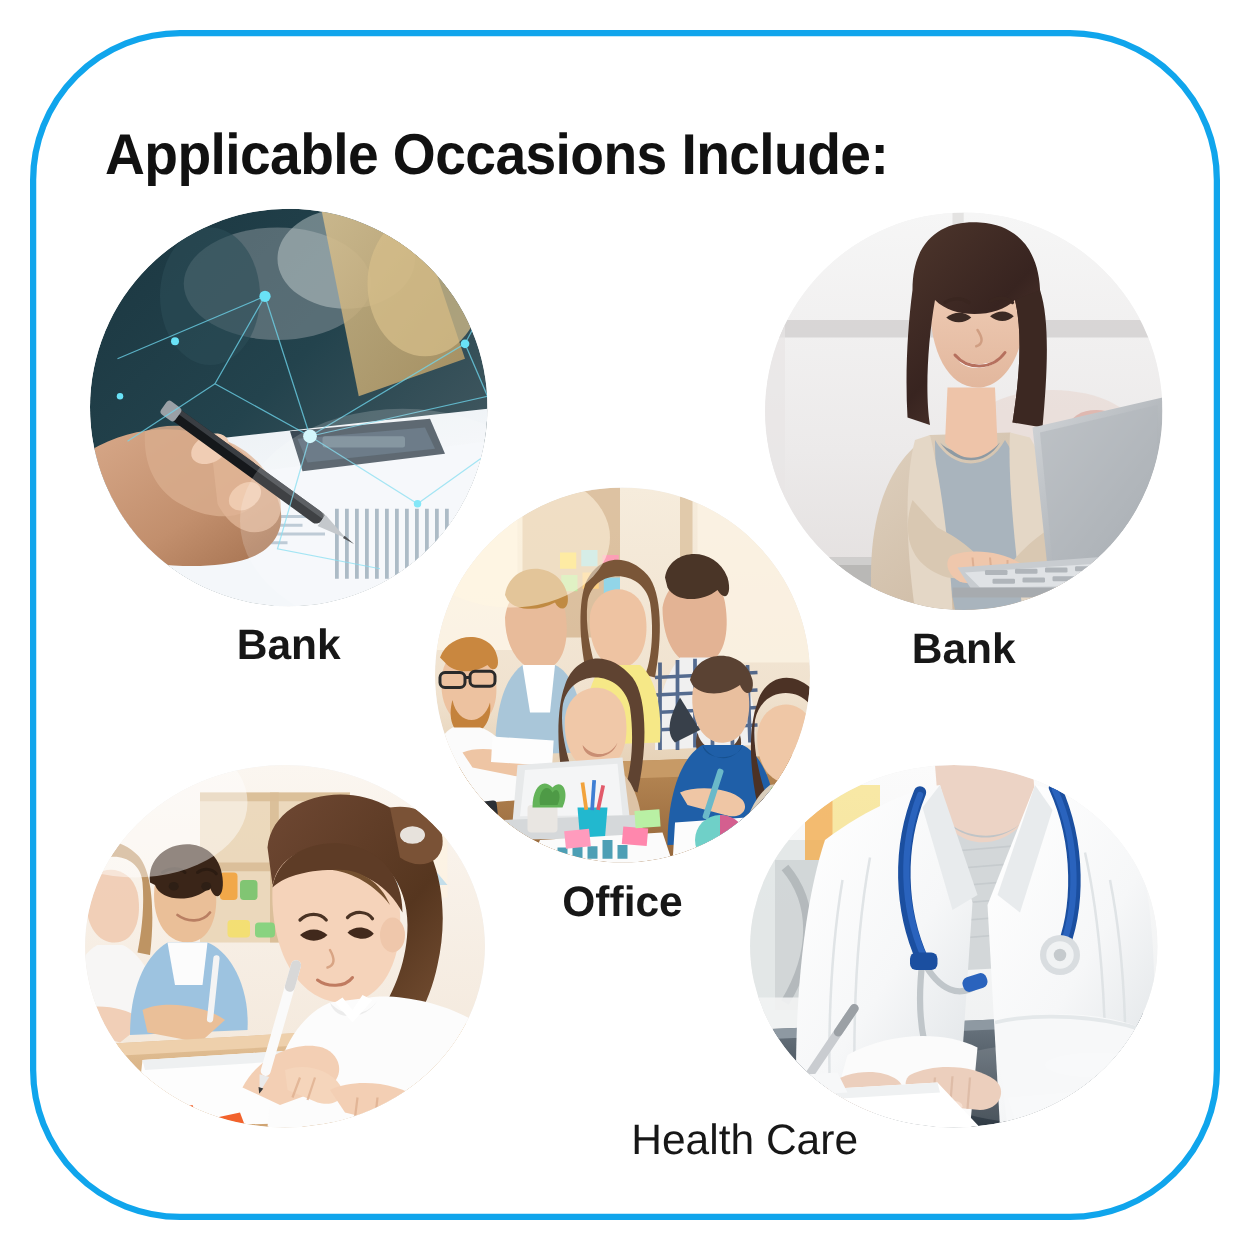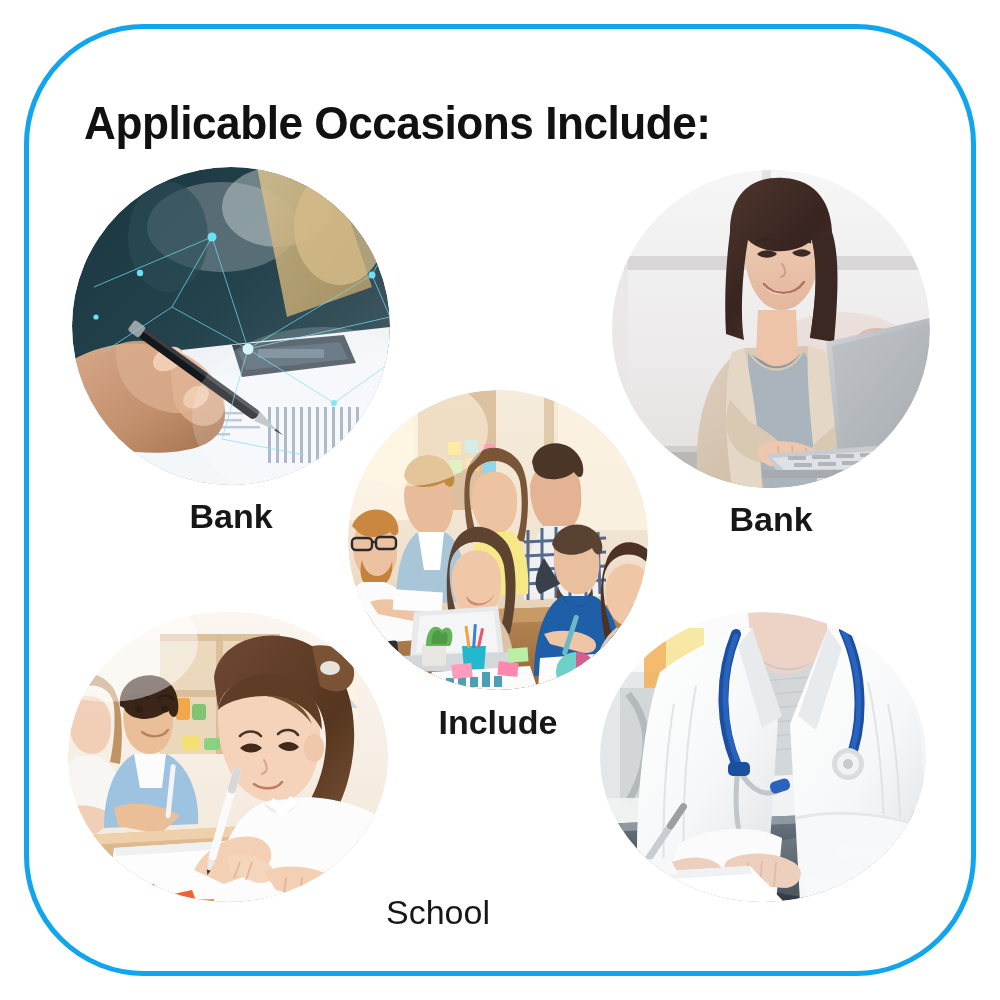--- a/index.html
+++ b/index.html
@@ -455,21 +455,21 @@
             <path d="M228 282 L228 262 A20 20 0 0 1 246 292 Z" fill="#d45f8f"></path>
             <path d="M228 282 L246 292 A20 20 0 0 1 212 296 Z" fill="#8f66c4"></path>
           </g>
 
           <rect x="14" y="252" width="36" height="16" rx="3" fill="#2a2f35" transform="rotate(-6 32 260)"></rect>
 
           <ellipse cx="60" cy="40" rx="80" ry="56" fill="#fff6e2" opacity="0.55"></ellipse>
         </g>
       </svg>
     </div>
-    <div class="caption">Include</div>
+    <div class="caption">Office</div>
   </div>
 
   <div class="occasion" id="occ-school">
     <div class="circle">
       <svg width="320" height="290" viewBox="0 0 320 290">
         <defs>
           <clipPath id="clipSchool">
               <ellipse cx="160" cy="145" rx="160" ry="145"></ellipse>
             </clipPath>
           <linearGradient id="scBg" x1="0" y1="0" x2="0" y2="1">
@@ -591,21 +591,20 @@
               <path d="M148 252 L152 266 L156 252 Z" fill="#eaeaea"></path>
               <path d="M150 262 L152 267 L154 262 Z" fill="#3a3a3a"></path>
             </g>
           </g>
 
           <ellipse cx="40" cy="30" rx="90" ry="60" fill="#ffffff" opacity="0.45"></ellipse>
         </g>
       </svg>
     </div>
   </div>
-  <div class="caption-school">School</div>
 
   <div class="occasion" id="occ-health">
     <div class="circle">
       <svg width="326" height="290" viewBox="0 0 326 290">
         <defs>
           <clipPath id="clipHealth">
               <ellipse cx="163" cy="145" rx="163" ry="145"></ellipse>
             </clipPath>
           <linearGradient id="hcBg" x1="0" y1="0" x2="0" y2="1">
             <stop offset="0%" stop-color="#fbfbfb"></stop>
@@ -711,14 +710,15 @@
           <path d="M6 250 L70 246 L78 262 L2 266 Z" fill="#f7f8f9"></path>
 
           <g opacity="0.18" fill="#ffffff">
             <path d="M206 266 L300 258 L318 276 L212 284 Z"></path>
             <ellipse cx="276" cy="240" rx="40" ry="10"></ellipse>
           </g>
         </g>
       </svg>
     </div>
   </div>
+  <div class="caption-health">Health Care</div>
 
 </div>
 
 </body></html>

